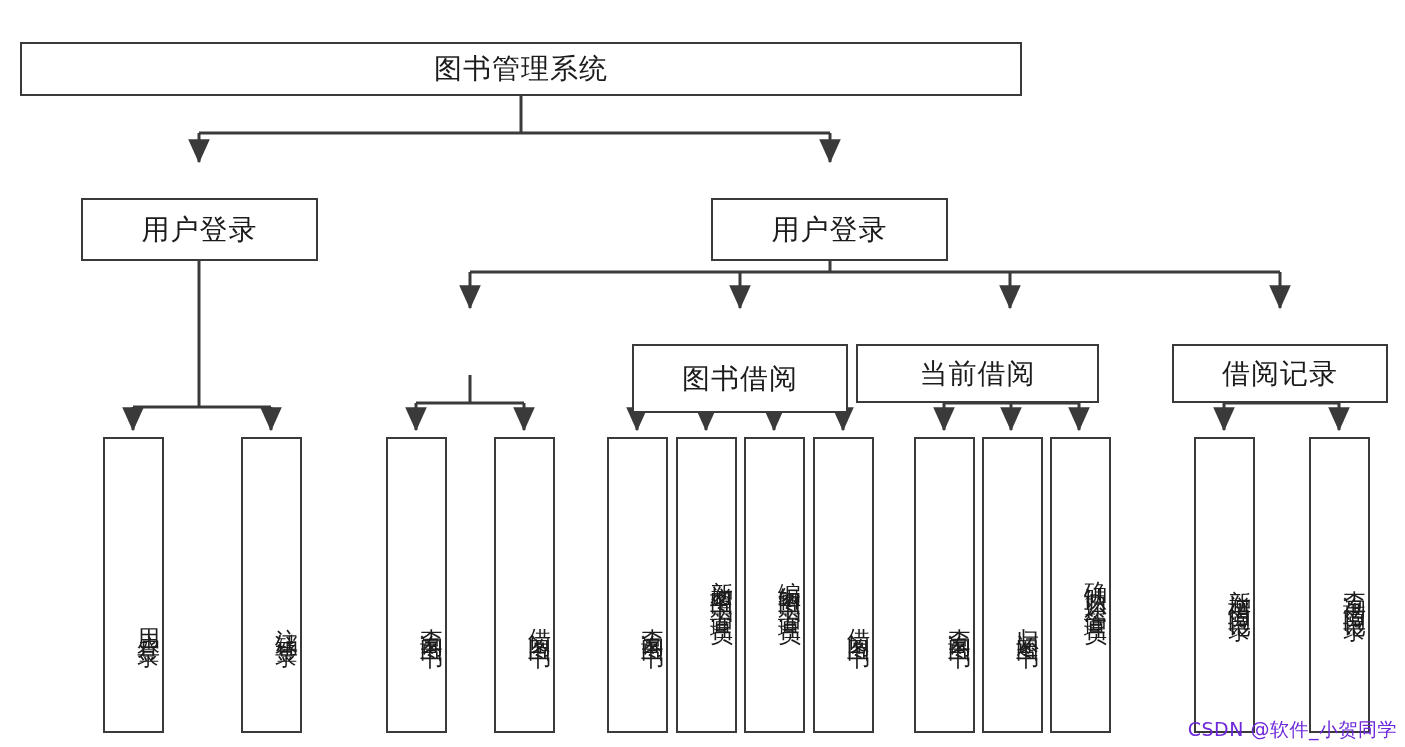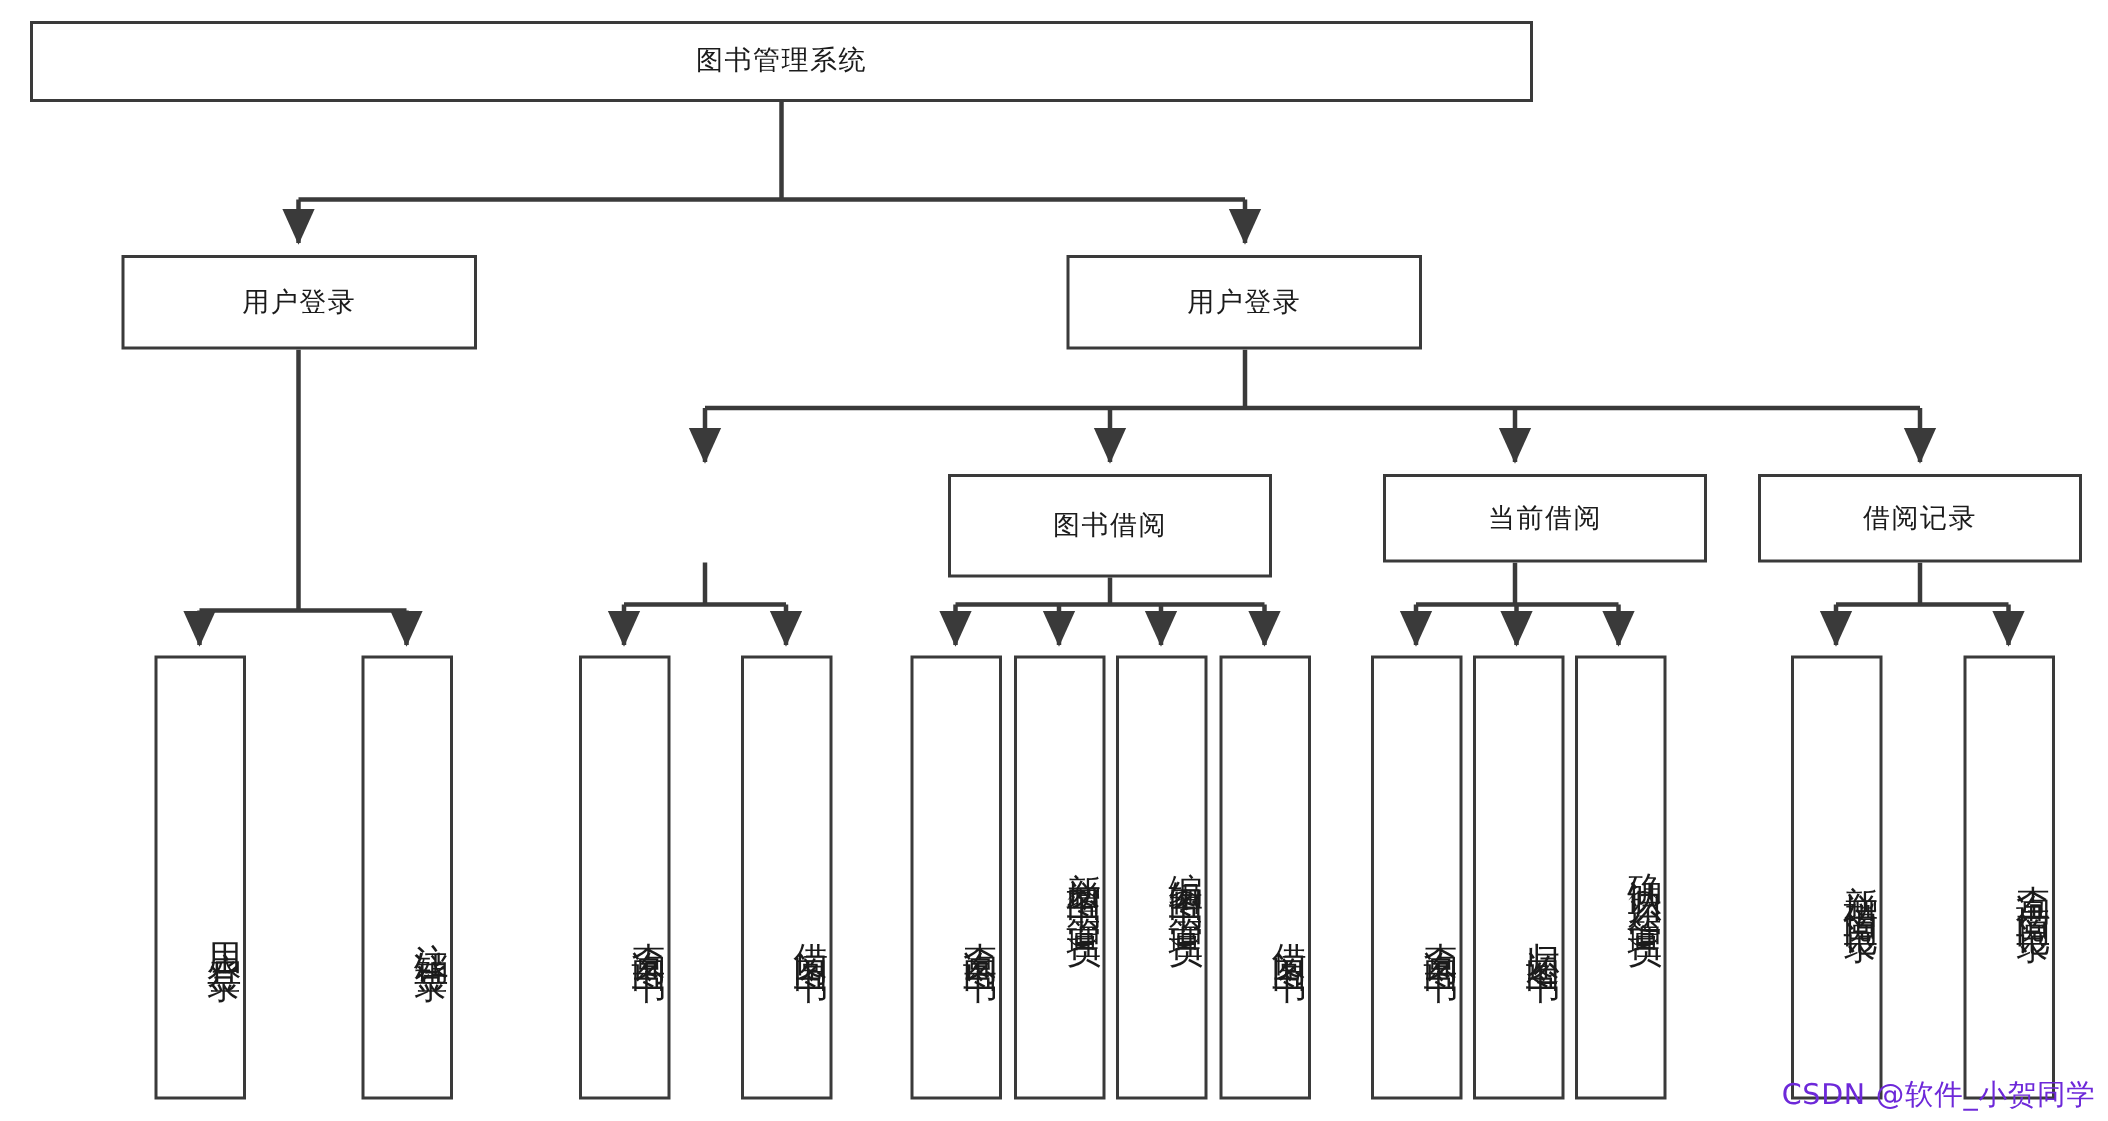--- a/index.html
+++ b/index.html
@@ -30,23 +30,24 @@
     box-sizing: border-box;
     border: 2.5px solid #3a3a3a;
     background: #ffffff;
     display: flex;
     align-items: center;
     justify-content: center;
     color: #1b1b1b;
     line-height: 1.18;
   }
   .node.horiz {
-    font-size: 18px;
+    font-size: 28px;
     letter-spacing: 1px;
     white-space: nowrap;
+    margin-top: 28px;
   }
   .node.vert {
     writing-mode: vertical-rl;
     text-orientation: upright;
     font-size: 23px;
     letter-spacing: 6px;
     align-items: flex-start;
     justify-content: center;
     padding-top: 6px;
   }
@@ -134,21 +135,21 @@
   <div class="node horiz" style="left:81px; top:170px; width:237px; height:63px;">
     <span>用户登录</span>
   </div>
   <div class="node horiz" style="left:711px; top:170px; width:237px; height:63px;">
     <span>用户登录</span>
   </div>
 
   <div class="node horiz" style="left:632px; top:316px; width:216px; height:69px;">
     <span>图书借阅</span>
   </div>
-  <div class="node horiz" style="left:922px; top:316px; width:216px; height:59px;">
+  <div class="node horiz" style="left:856px; top:316px; width:243px; height:59px;">
     <span>当前借阅</span>
   </div>
   <div class="node horiz" style="left:1172px; top:316px; width:216px; height:59px;">
     <span>借阅记录</span>
   </div>
 
   <div class="node vert mid" style="left:103px; top:437px; width:61px; height:296px;">
     <span class="vtext">用户登录</span>
   </div>
   <div class="node vert mid" style="left:241px; top:437px; width:61px; height:296px;">

